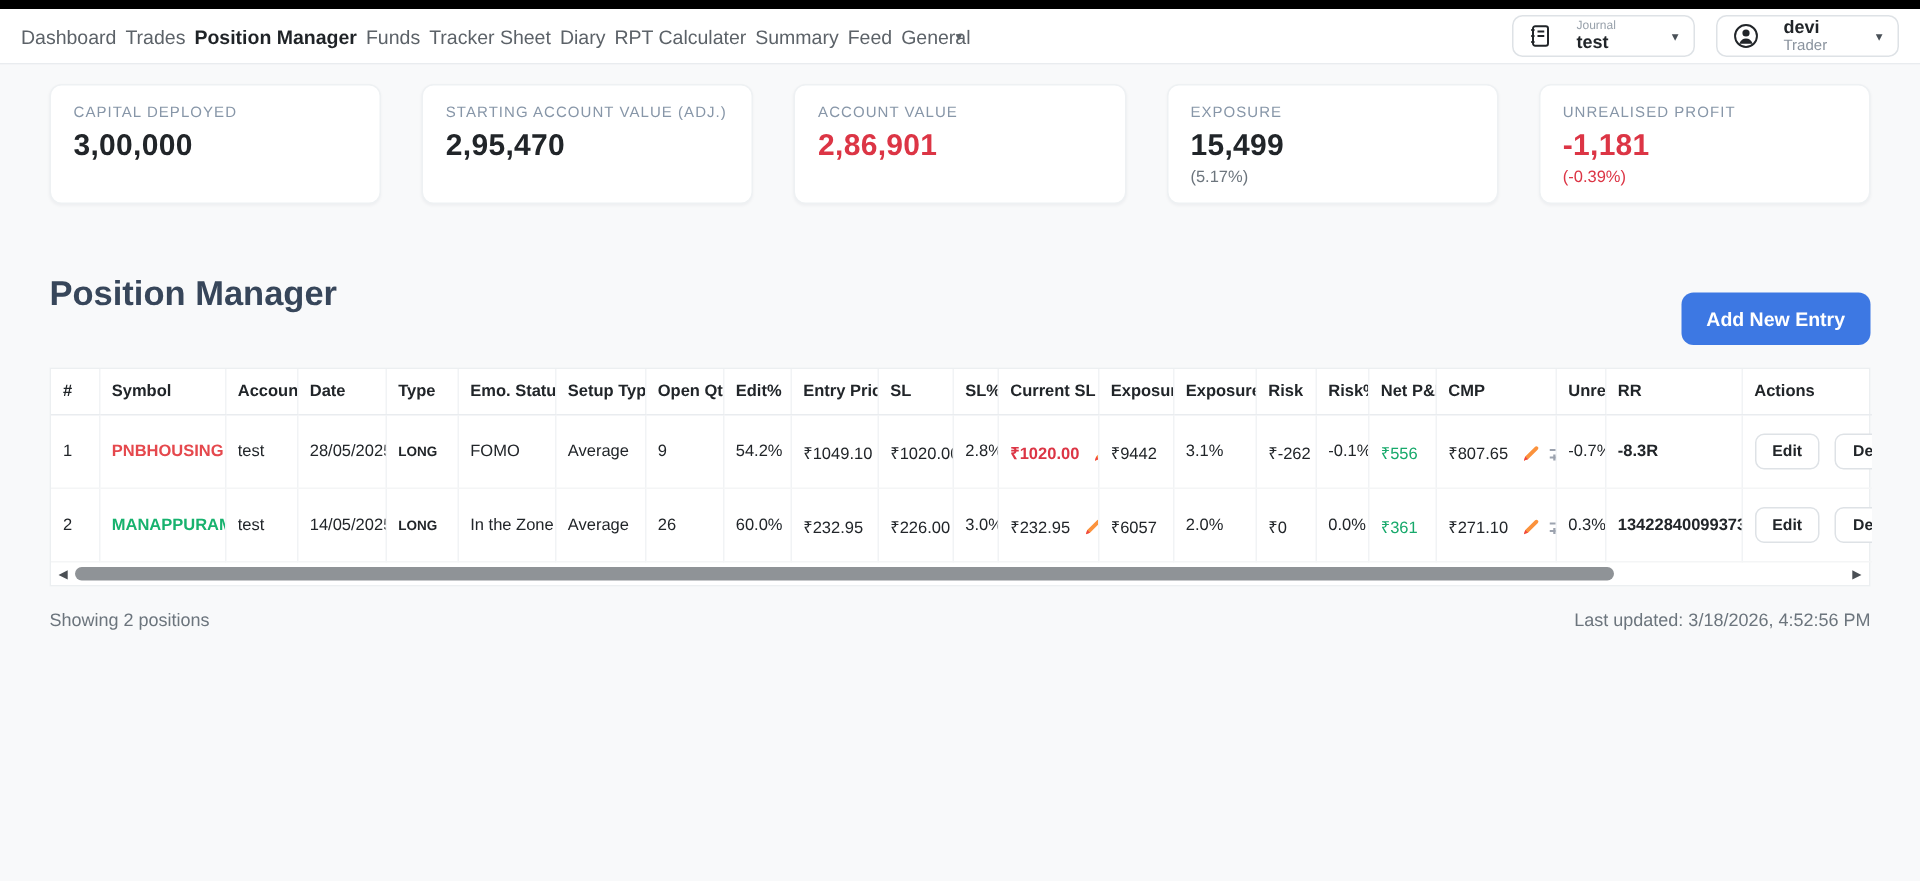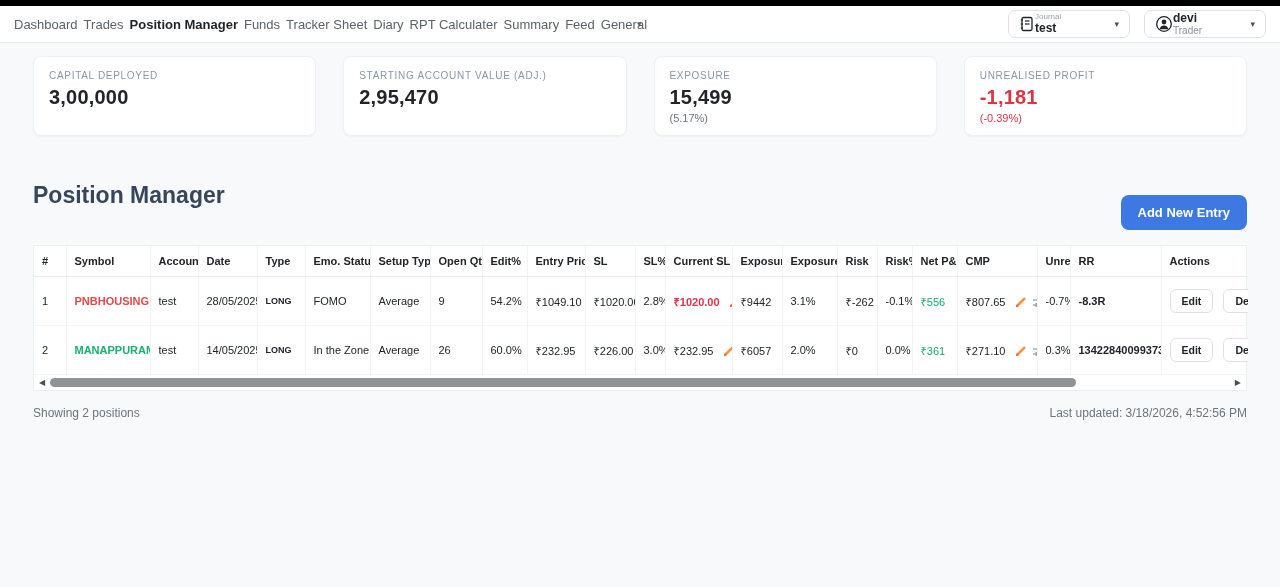--- a/index.html
+++ b/index.html
@@ -9,21 +9,21 @@
   .topstrip { height: 6px; background: #000; }
 
   .navbar { background: #fff; border-bottom: 1px solid #e9ecef; height: 37px;
             display: flex; align-items: center; justify-content: space-between; padding: 0 14px; }
   .nav-links { display: flex; align-items: center; gap: 6px; font-size: 13px; }
   .nav-link { color: #5c6268; cursor: pointer; white-space: nowrap; }
   .nav-link.active { font-weight: bold; color: #1f2327; }
   .nav-caret { font-size: 9px; color: #5c6268; margin-left: -16px; }
 
   .nav-right { display: flex; gap: 14px; align-items: center; }
-  .selector-box { display: flex; align-items: center; gap: 0; border: 1px solid #dee2e6;
+  .selector-box { display: flex; align-items: center; gap: 16px; border: 1px solid #dee2e6;
                   border-radius: 7px; background: #fff; height: 28px; padding: 2px 10px; min-width: 122px; }
   .sel-texts { display: flex; flex-direction: column; line-height: 1.1; }
   .sel-label { font-size: 8px; color: #98a1ab; }
   .sel-value { font-size: 12px; font-weight: bold; color: #212529; }
   .sel-sub { font-size: 10px; color: #8a939e; }
   .sel-caret { margin-left: auto; font-size: 9px; color: #495057; padding-left: 14px; }
   .icon-svg { flex: 0 0 auto; display: block; }
 
   .content { padding: 13px 33px 0 33px; }
 
@@ -119,20 +119,24 @@
 <div class="content">
 
   <div class="cards">
     <div class="card">
       <div class="card-label">CAPITAL DEPLOYED</div>
       <div class="card-value">3,00,000</div>
     </div>
     <div class="card">
       <div class="card-label">STARTING ACCOUNT VALUE (ADJ.)</div>
       <div class="card-value">2,95,470</div>
+    </div>
+    <div class="card">
+      <div class="card-label">ACCOUNT VALUE</div>
+      <div class="card-value red">2,86,901</div>
     </div>
     <div class="card">
       <div class="card-label">EXPOSURE</div>
       <div class="card-value">15,499</div>
       <div class="card-sub">(5.17%)</div>
     </div>
     <div class="card">
       <div class="card-label">UNREALISED PROFIT</div>
       <div class="card-value red">-1,181</div>
       <div class="card-sub red">(-0.39%)</div>

